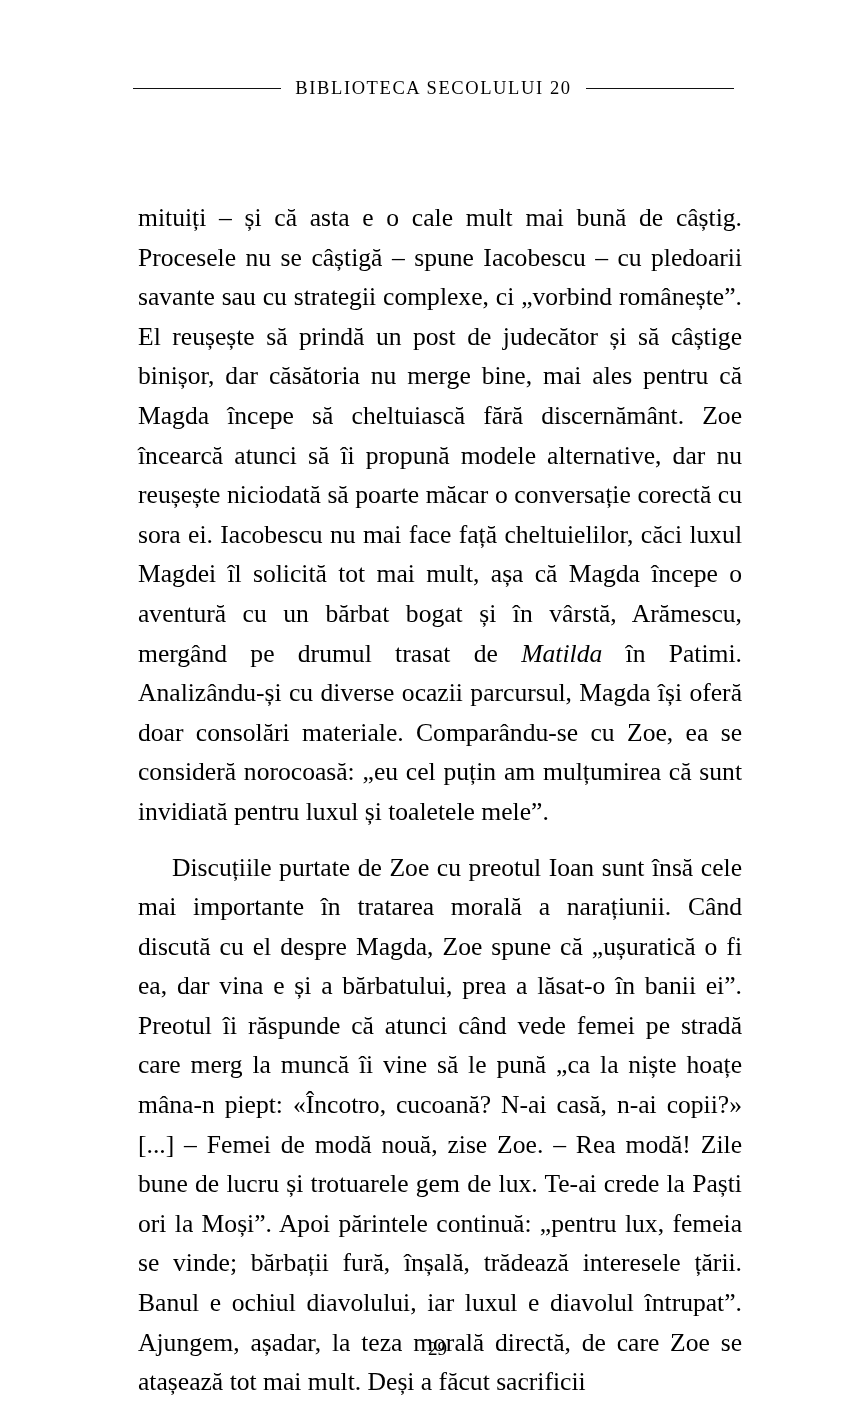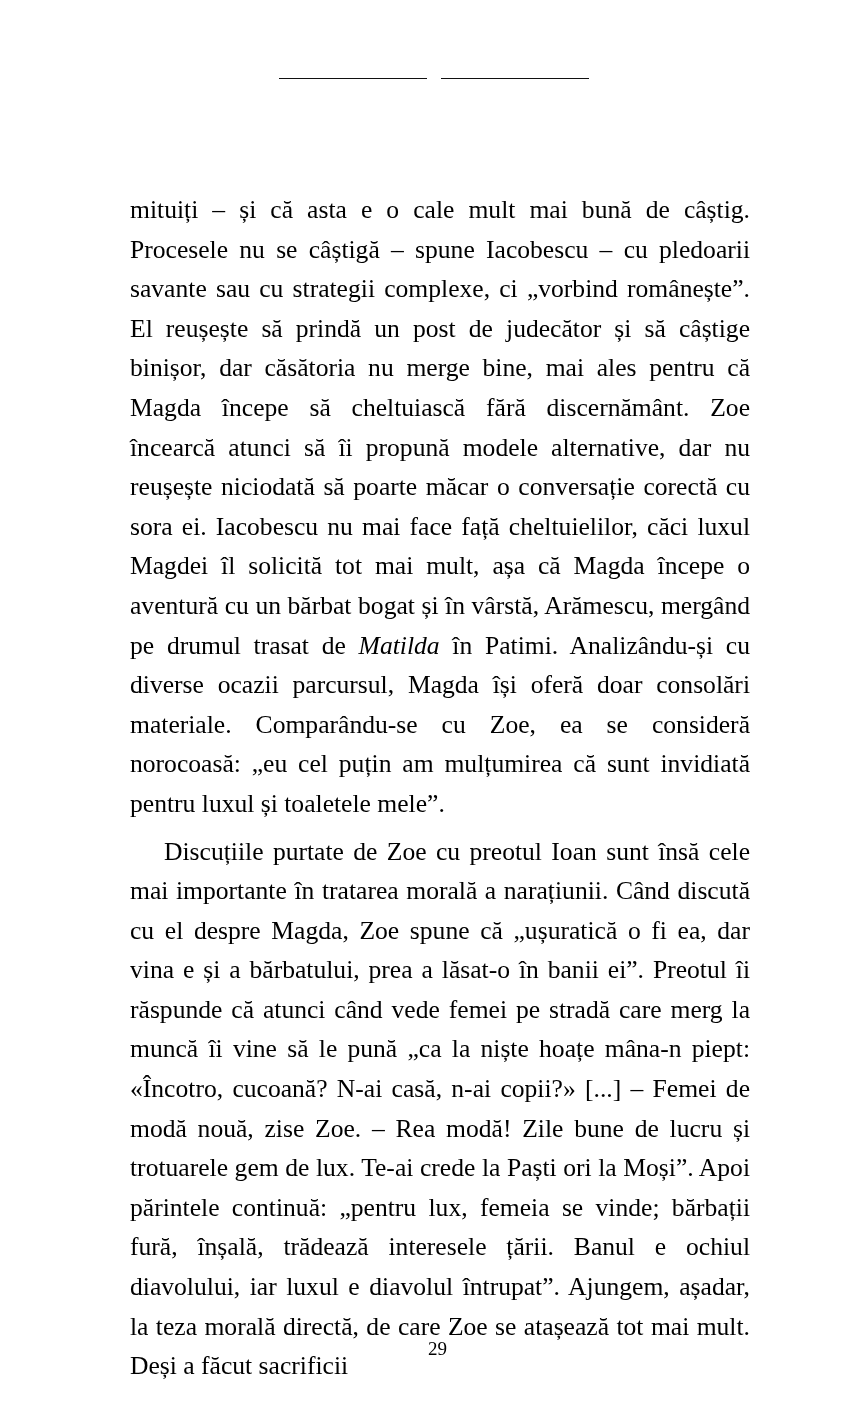--- a/index.html
+++ b/index.html
@@ -55,21 +55,21 @@
     left: 122px;
     top: 182px;
     width: 636px;
     font-size: 25.6px;
     line-height: 39.6px;
     text-align: justify;
     text-justify: inter-word;
     hyphens: manual;
   }
   .body-text p {
-    margin: 8px;
+    margin: 16px;
   }
   .body-text p.indent {
     text-indent: 34px;
     font-family: Liberation Serif, serif;
   }
   .body-text em {
     font-style: italic;
   }
 
   
@@ -82,20 +82,21 @@
     font-size: 19px;
   }
 </style>
 </head>
 <body>
 
 <div class="page">
 
   <div class="running-head">
     <span class="rule"></span>
+    <span class="running-head-title">BIBLIOTECA SECOLULUI 20</span>
     <span class="rule"></span>
   </div>
 
   <div class="body-text">
     <p><span>mituiți – și că asta e o cale mult mai bună de câștig. Procesele nu se câștigă – spune Iacobescu – cu pledoarii savante sau cu strategii complexe, ci „vorbind românește”. El reușește să prindă un post de judecător și să câștige binișor, dar căsătoria nu merge bine, mai ales pentru că Magda începe să cheltuiască fără discernământ. Zoe încearcă atunci să îi propună modele alternative, dar nu reușește niciodată să poarte măcar o conversație corectă cu sora ei. Iacobescu nu mai face față cheltuielilor, căci luxul Magdei îl solicită tot mai mult, așa că Magda începe o aventură cu un bărbat bogat și în vârstă, Arămescu, mergând pe drumul trasat de </span><em>Matilda</em><span> în Patimi. Analizându-și cu diverse ocazii parcursul, Magda își oferă doar consolări materiale. Comparându-se cu Zoe, ea se consideră norocoasă: „eu cel puțin am mulțumirea că sunt invidiată pentru luxul și toaletele mele”.</span></p>
     <p class="indent">Discuțiile purtate de Zoe cu preotul Ioan sunt însă cele mai importante în tratarea morală a narațiunii. Când discută cu el despre Magda, Zoe spune că „ușuratică o fi ea, dar vina e și a bărbatului, prea a lăsat-o în banii ei”. Preotul îi răspunde că atunci când vede femei pe stradă care merg la muncă îi vine să le pună „ca la niște hoațe mâna-n piept: «Încotro, cucoană? N-ai casă, n-ai copii?» [...] – Femei de modă nouă, zise Zoe. – Rea modă! Zile bune de lucru și trotuarele gem de lux. Te-ai crede la Paști ori la Moși”. Apoi părintele continuă: „pentru lux, femeia se vinde; bărbații fură, înșală, trădează interesele țării. Banul e ochiul diavolului, iar luxul e diavolul întrupat”. Ajungem, așadar, la teza morală directă, de care Zoe se atașează tot mai mult. Deși a făcut sacrificii</p>
   </div>
 
   <div class="folio">29</div>
 

